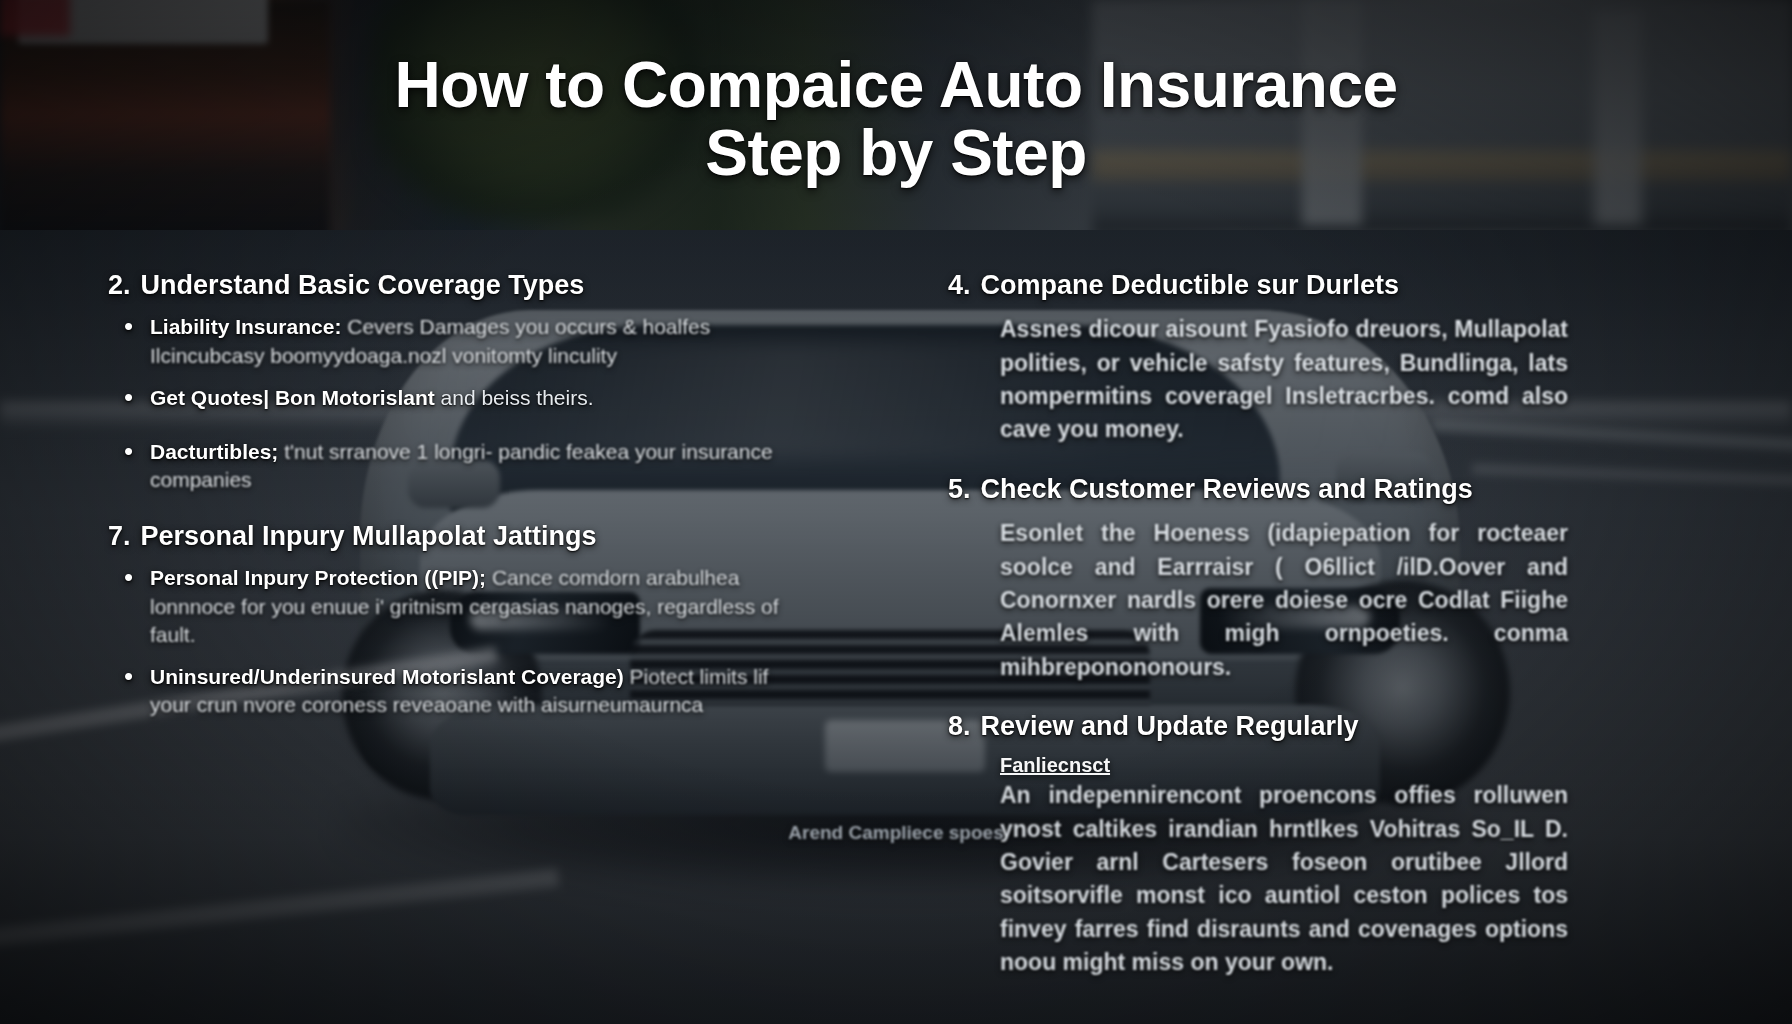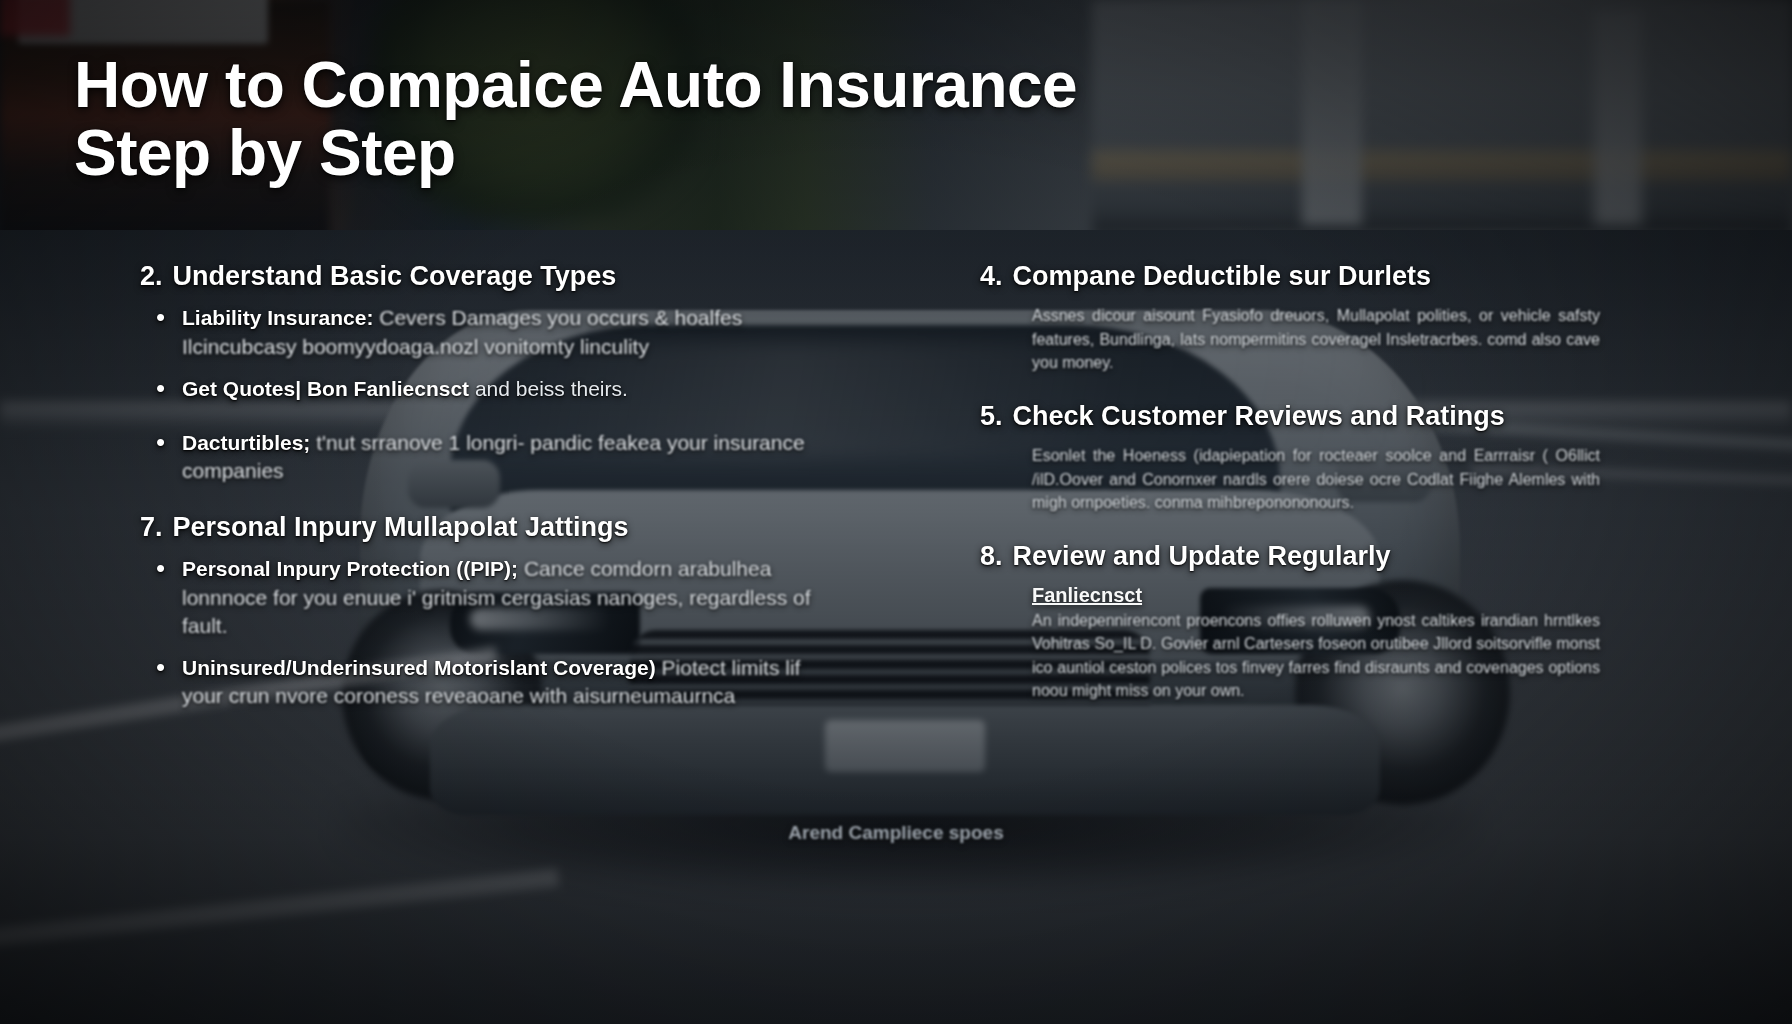--- a/index.html
+++ b/index.html
@@ -185,28 +185,29 @@
   .vignette {
     position:absolute; inset:0;
     background:radial-gradient(ellipse at 50% 46%, rgba(0,0,0,0) 40%, rgba(0,0,0,.38) 78%, rgba(0,0,0,.62) 100%);
   }
 
   
   .content { position:absolute; inset:0; }
 
   .title {
     position:absolute; left:0; right:0; top:52px;
+    text-align:center;
     color:#ffffff;
     font-size:64px; font-weight:bold; line-height:1.06;
     letter-spacing:-0.5px;
     text-shadow:0 3px 10px rgba(0,0,0,.75), 0 1px 2px rgba(0,0,0,.9);
     padding:0 74px;
   }
 
-  .col { position:absolute; top:260px;margin-left:32px; }
+  .col { position:absolute; top:269px; }
   .col-left  { left:108px;  width:700px; }
   .col-right { left:948px;  width:620px; }
 
   .sec { margin-bottom:4px; }
 
   .sec-head {
     color:#ffffff; font-weight:bold; font-size:27px; line-height:1.2;
     margin:0 0 12px 0; white-space:nowrap;
     text-shadow:0 2px 7px rgba(0,0,0,.8), 0 1px 2px rgba(0,0,0,.95);
   }
@@ -221,23 +222,24 @@
   ul.bullets li::before {
     content:"\2022"; position:absolute; left:16px; top:-2px;
     font-size:26px; color:#ffffff; line-height:1.2;
   }
   .lead { font-weight:bold; color:#ffffff; }
   .blur-1 { filter:blur(.55px); opacity:.96; }
   .blur-2 { filter:blur(.9px); opacity:.93; }
   .blur-3 { filter:blur(1.15px); opacity:.9; }
 
   .para {
-    color:#e9eef3; font-size:16px; line-height:1.45; margin:0 0 26px 0;
+    color:#e9eef3; font-size:23px; line-height:1.45; margin:0 0 26px 0;
     text-align:justify;
     text-shadow:0 2px 6px rgba(0,0,0,.85), 0 1px 2px rgba(0,0,0,.95);
+    font-weight:bold;
   }
   .sub-label {
     color:#ffffff; font-weight:bold; font-size:20px; margin:0 0 2px 0;
     text-shadow:0 2px 6px rgba(0,0,0,.85);
     text-decoration:underline;
   }
   .right-indent { padding-left:52px; }
 
   .footer {
     position:absolute; left:0; right:0; top:822px; text-align:center;
@@ -306,21 +308,21 @@
       <div class="sec">
         <div class="sec-head">
           <span class="num">2.</span><span>Understand Basic Coverage Types</span>
         </div>
         <ul class="bullets">
           <li>
             <span class="lead">Liability Insurance:</span>
             <span class="blur-2">Cevers Damages you occurs &amp; hoalfes  Ilcincubcasy  boomyydoaga.nozl vonitomty linculity</span>
           </li>
           <li>
-            <span class="lead">Get Quotes| Bon Fanliecnsct</span>
+            <span class="lead">Get Quotes| Bon Motorislant</span>
             <span class="blur-1">and beiss theirs.</span>
           </li>
         </ul>
       </div>
 
       <div class="sec">
         <ul class="bullets">
           <li>
             <span class="lead">Dacturtibles;</span>
             <span class="blur-2">t'nut srranove 1 longri- pandic feakea your insurance companies</span>

